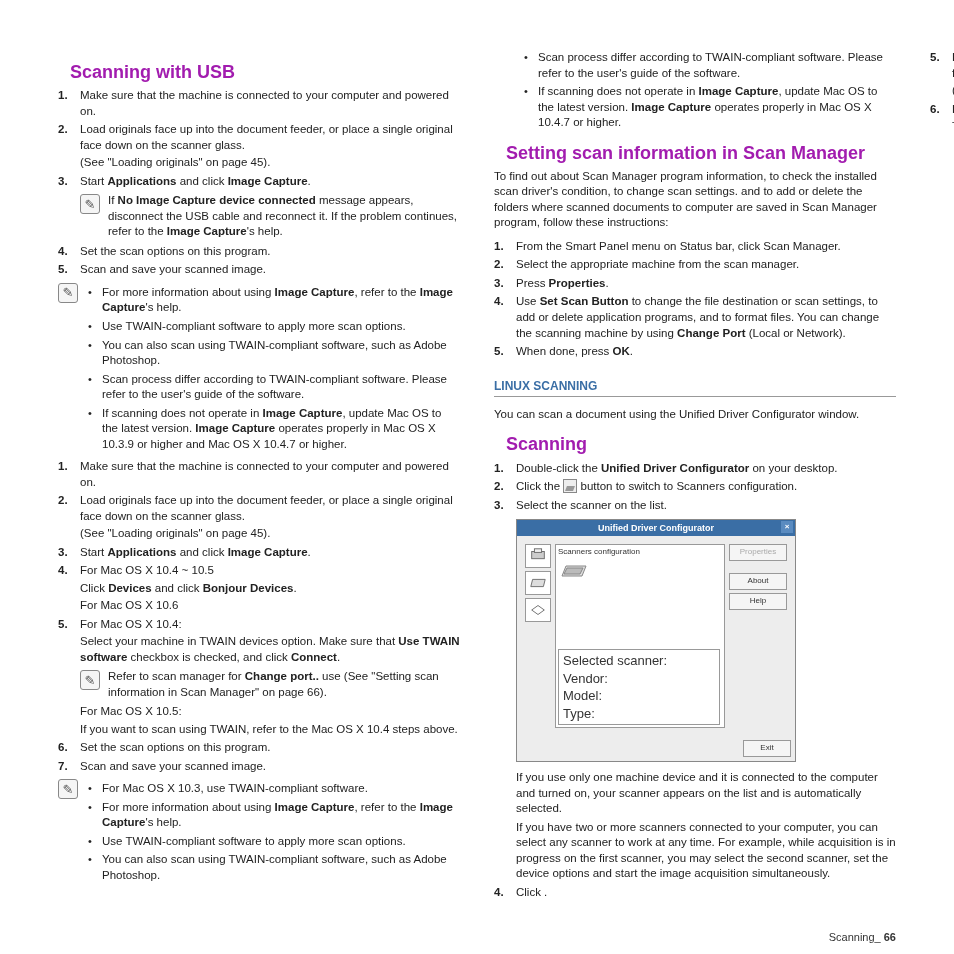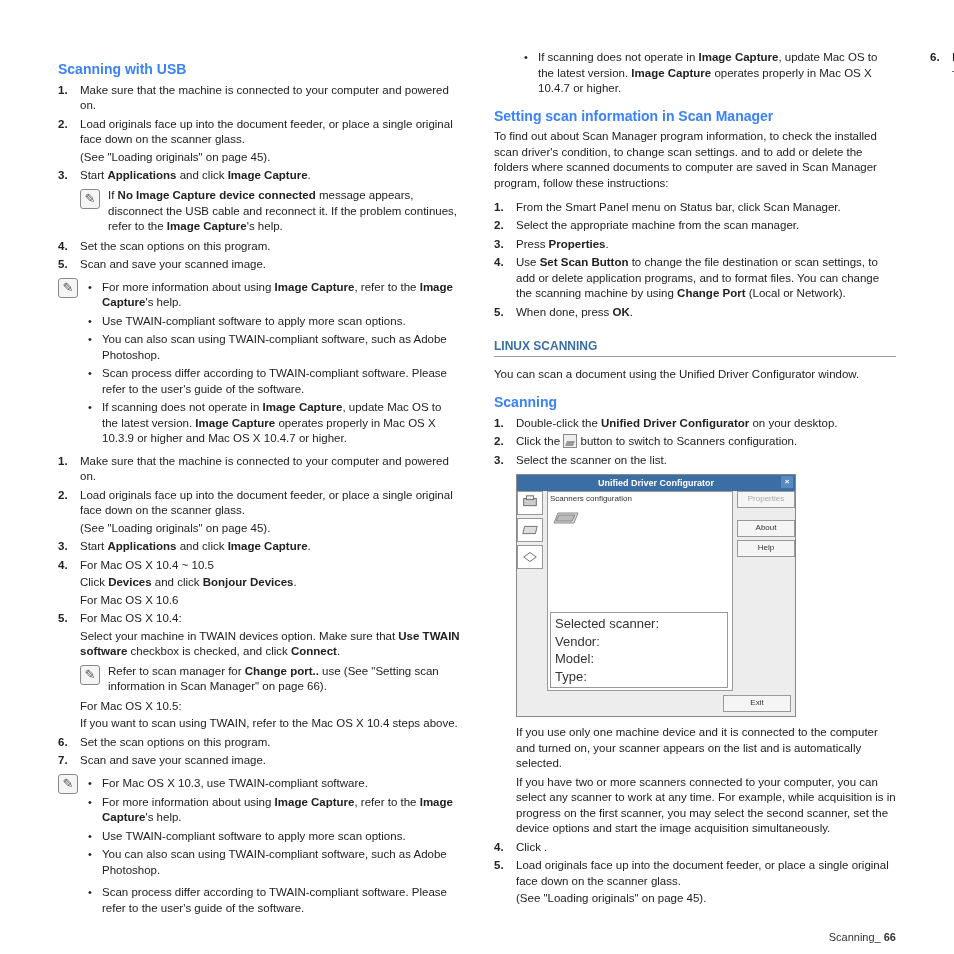--- a/index.html
+++ b/index.html
@@ -13,24 +13,24 @@
     margin: 0 auto;
     padding: 50px 58px 20px 58px;
   }
   .cols {
     column-count: 2;
     column-gap: 34px;
     column-fill: auto;
     height: 870px;
   }
   h3.sub {
-    font-size: 14px;
+    font-size: 18px;
     font-weight: bold;
-    color: #3b82f6;
-    margin: 10px 0 4px 0;
+    color: #a21caf;
+    margin: 10px 0 4px 12px;
   }
   h2.major {
     font-size: 12px;
     font-weight: bold;
     color: #3a6ea5;
     border-bottom: 1px solid #999;
     padding-bottom: 2px;
     margin: 18px 0 10px 0;
   }
   ol.numlist {
@@ -121,21 +121,21 @@
   }
   .ss-close {
     position: absolute; right: 2px; top: 1px;
     width: 12px; height: 12px;
     background: #5a8bc0;
     color: #fff;
     font-size: 8px;
     line-height: 12px;
     text-align: center;
   }
-  .ss-body { display: flex; padding: 0; gap: 4px; height: 200px; }
+  .ss-body { display: flex; padding: 8px; gap: 4px; height: 200px; }
   .ss-leftcol { display: flex; flex-direction: column; gap: 3px; }
   .ss-tab {
     width: 26px; height: 24px;
     border: 1px solid #999;
     background: #fff;
     display: flex; align-items: center; justify-content: center;
   }
   .ss-tab svg { width: 18px; height: 16px; }
   .ss-midframe {
     flex: 1;
@@ -158,21 +158,21 @@
   .ss-btn {
     border: 1px solid #999;
     background: #f5f5f5;
     font-size: 8px;
     text-align: center;
     padding: 2px 0;
     color: #333;
   }
   .ss-btn.grey { color: #aaa; }
   .ss-bottom { text-align: right; padding: 4px; }
-  .ss-bottom .ss-btn { display: inline-block; width: 68px; }
+  .ss-bottom .ss-btn { display: inline-block; width: 48px; }
   .inline-icn {
     display: inline-block;
     width: 14px; height: 14px;
     vertical-align: -3px;
     border: 1px solid #888;
     background: #eee;
     position: relative;
   }
   .inline-icn::before {
     content:""; position:absolute; left:2px; top:6px;

